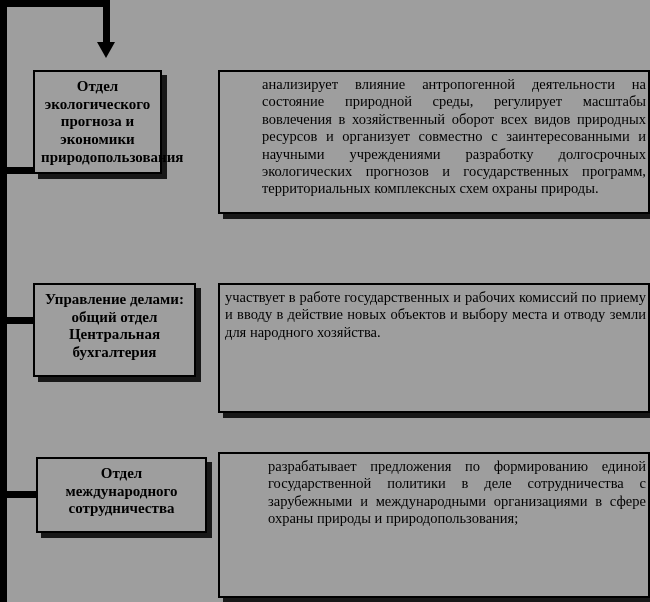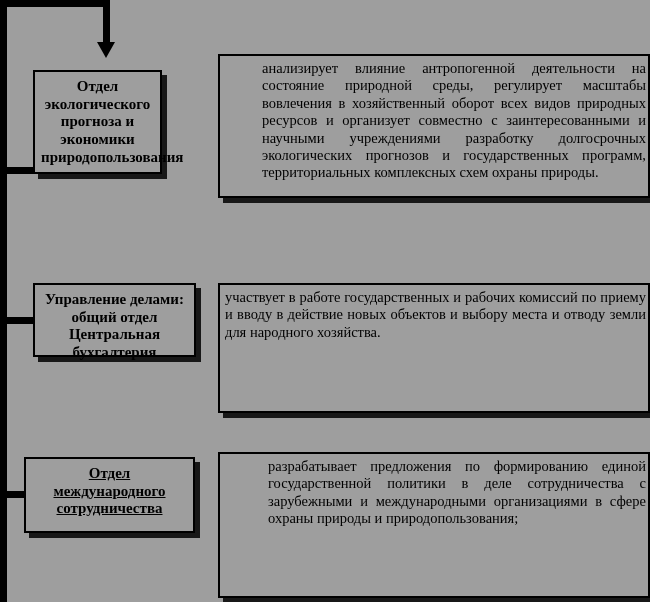--- a/index.html
+++ b/index.html
@@ -87,26 +87,26 @@
     line-height: 1.2;
     padding: 4px 2px 4px 5px;
     overflow: hidden;
   }
   .desc-box p {
     margin: 0;
   }
 
   
   #node1-title { left: 33px;  top: 70px;  width: 129px; height: 104px; }
-  #node1-desc  { left: 218px; top: 54px;  width: 432px; height: 144px; padding-left: 42px; }
+  #node1-desc  { left: 218px; top: 70px;  width: 432px; height: 144px; padding-left: 42px; }
 
-  #node2-title { left: 33px;  top: 283px; width: 163px; height: 74px;  }
+  #node2-title { left: 33px;  top: 283px; width: 163px; height: 94px;  }
   #node2-desc  { left: 218px; top: 283px; width: 432px; height: 130px; }
 
-  #node3-title { left: 24px;  top: 457px; width: 171px; height: 76px; text-decoration: underline;  }
+  #node3-title { left: 36px;  top: 457px; width: 171px; height: 76px;  }
   #node3-desc  { left: 218px; top: 452px; width: 432px; height: 146px; padding-left: 48px; }
 
   #branch1 { top: 167px; }
   #branch2 { top: 317px; }
   #branch3 { top: 491px; }
 </style>
 </head>
 <body>
 
 <div class="trunk" id="spine"></div>

